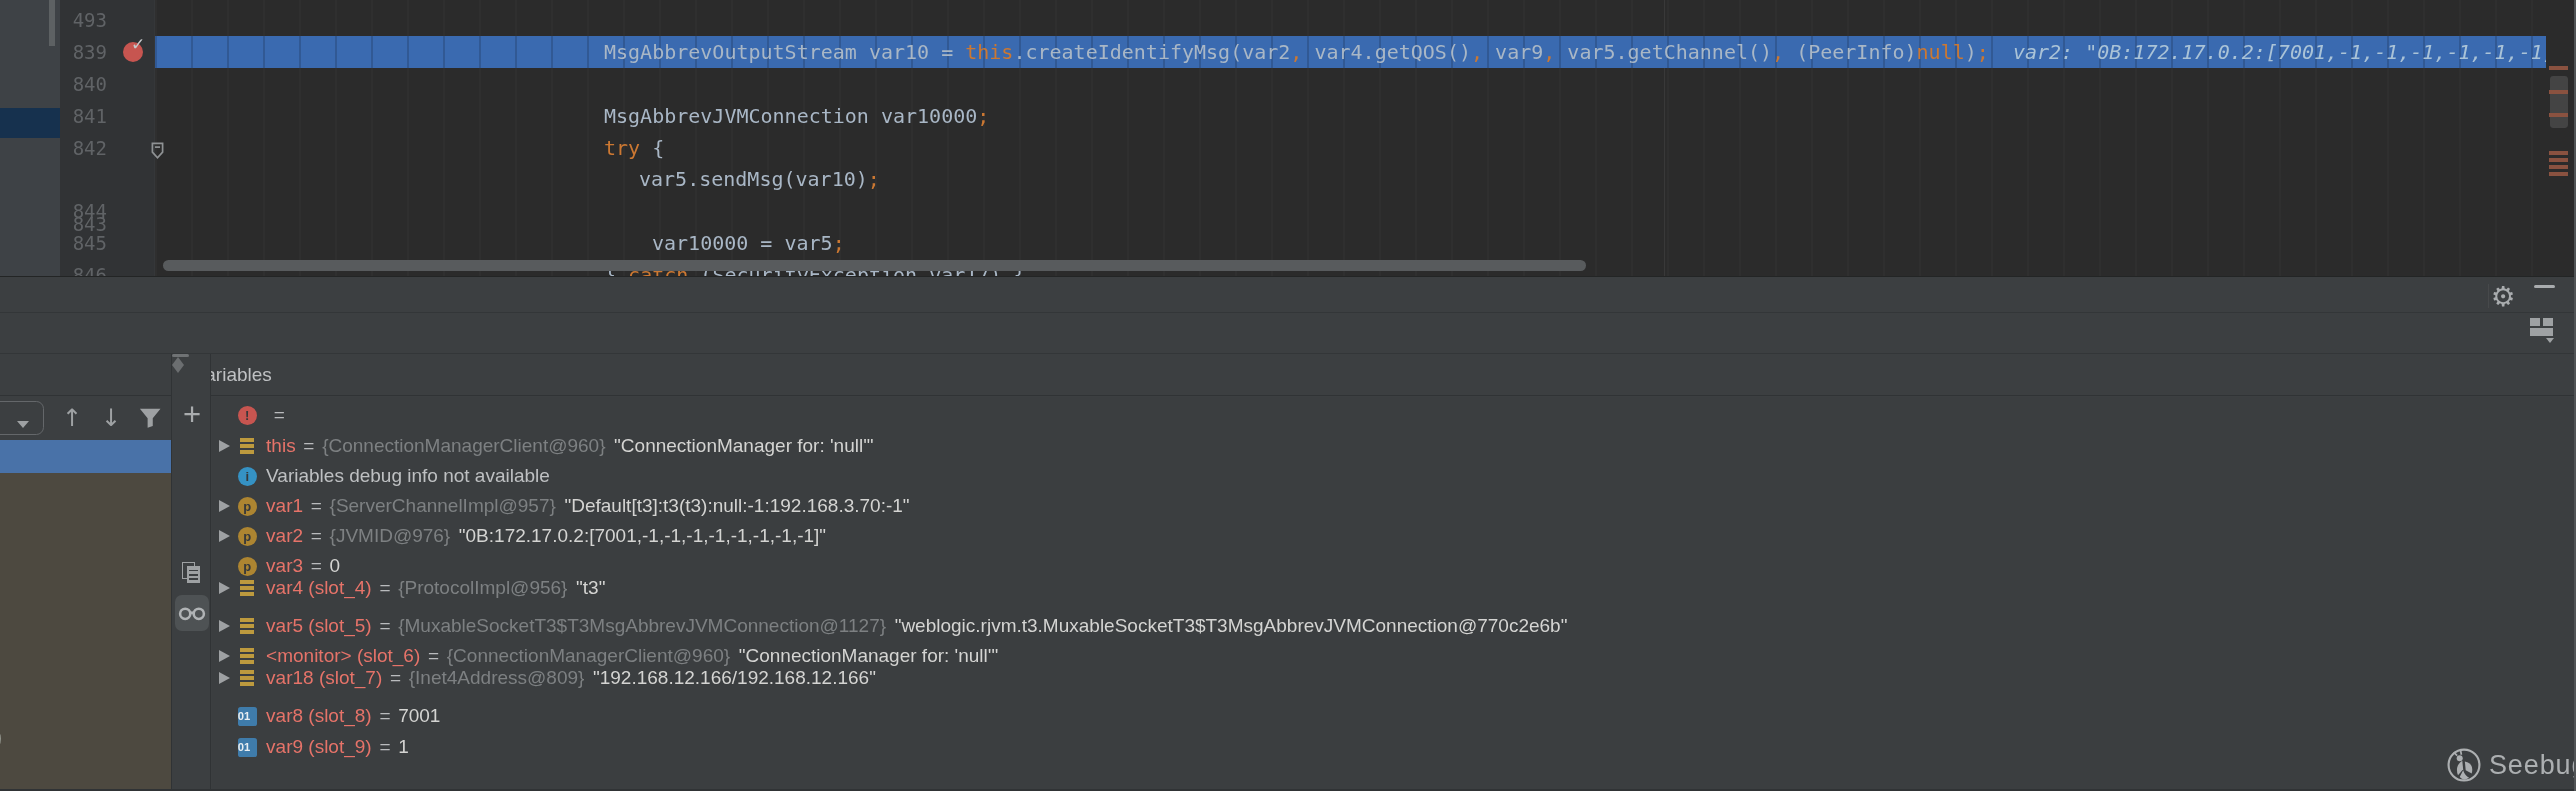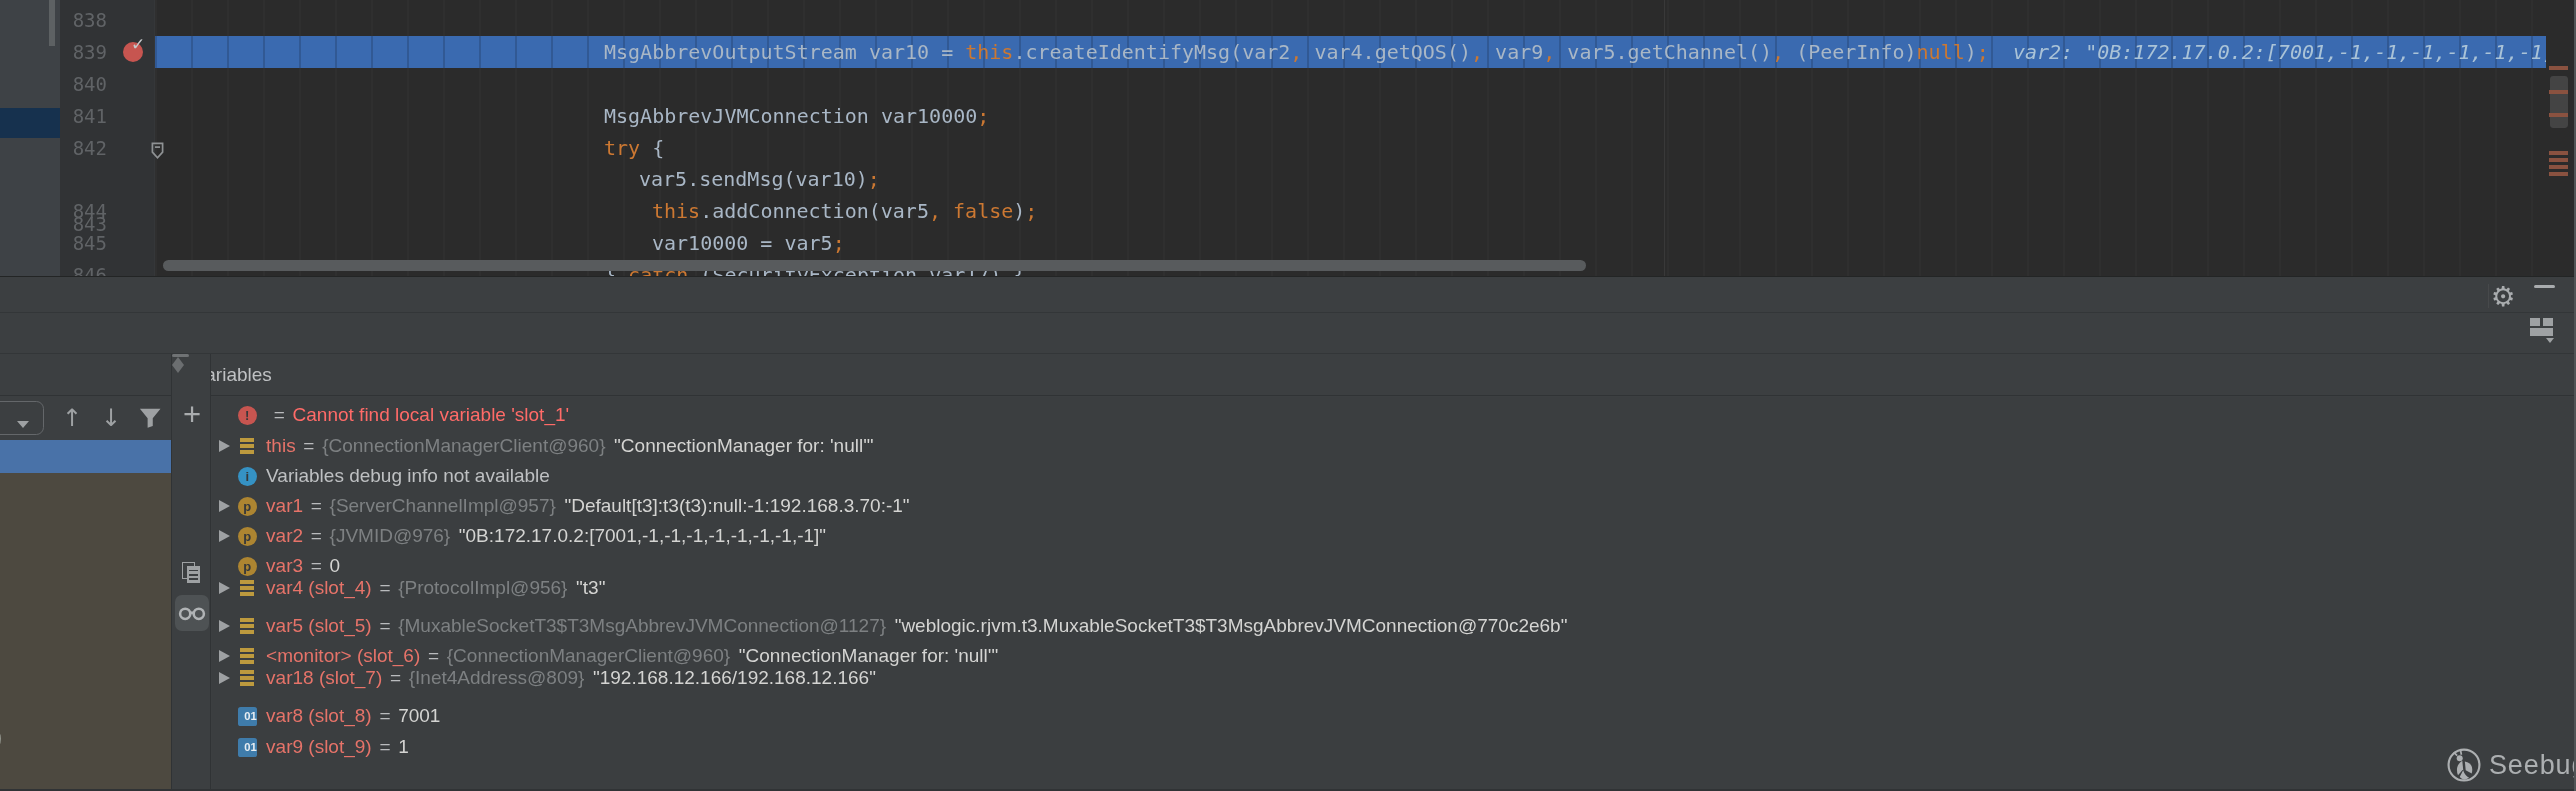--- a/index.html
+++ b/index.html
@@ -102,21 +102,21 @@
   .arr { width:24px; display:inline-flex; justify-content:center; align-items:center; flex:0 0 24px; }
   .arr.has::before { content:""; width:0; height:0; border-top:6.9px solid transparent;
       border-bottom:6.9px solid transparent; border-left:11.2px solid #9ea1a3; }
   .vicon { width:22.4px; flex:0 0 22.4px; display:inline-flex; justify-content:center; align-items:center; margin-right:7.7px; }
   .ic-circle { width:19px; height:19px; border-radius:50%; text-align:center; line-height:19px;
                font-size:13px; font-weight:bold; color:#35383a; }
   .ic-err { background:#c75550; }
   .ic-info { background:#3592c4; }
   .ic-param { background:#ad8531; }
   .ic-prim { width:19px; height:19px; border-radius:2.6px; background:#3f7cab; color:#e8eef2;
-             font-size:11.2px; font-weight:bold; text-align:right; line-height:19px; }
+             font-size:11.2px; font-weight:bold; text-align:left; line-height:19px; }
   .ic-bars { width:14.6px; height:15.5px; display:flex; flex-direction:column; justify-content:space-between; }
   .ic-bars i { display:block; height:3.4px; background:#bd9a3e; }
   .vname { color:#e67369; }
   .veq { color:#b9bbbd; margin:0 7.7px; }
   .vtype { color:#7d8082; margin-right:8.6px; }
   .vval { color:#d4d4d2; }
   .verr { color:#ff6b68; }
   .vinfo { color:#bec0c2; }
 
   
@@ -133,26 +133,25 @@
     <div class="mline"></div>
 
     <div class="hl-row">
         <div class="stripes"></div>
       </div>
 
     <div class="cl" style="top:36px;left:604px;"><span>MsgAbbrevOutputStream var10 = </span><span class="kw">this</span><span>.createIdentifyMsg(var2</span><span class="pu">, </span><span>var4.getQOS()</span><span class="pu">, </span><span>var9</span><span class="pu">, </span><span>var5.getChannel()</span><span class="pu">, </span><span>(PeerInfo)</span><span class="kw">null</span><span>)</span><span class="pu">;</span><span>  </span><span class="hint">var2: "0B:172.17.0.2:[7001,-1,-1,-1,-1,-1,-1,-1,-1,-</span></div>
     <div class="cl" style="top:100px;left:604px;"><span>MsgAbbrevJVMConnection var10000</span><span class="pu">;</span></div>
     <div class="cl" style="top:132px;left:604px;"><span class="kw">try</span><span> {</span></div>
     <div class="cl" style="top:163px;left:639px;"><span>var5.sendMsg(var10)</span><span class="pu">;</span></div>
-    <div class="cl" style="top:195px;left:652px;"><span class="kw">this</span><span>.addConnection(var5</span><span class="pu">, </span><span class="kw">false</span><span>)</span><span class="pu">;</span></div>
     <div class="cl" style="top:227px;left:652px;"><span>var10000 = var5</span><span class="pu">;</span></div>
     <div class="cl" style="top:259px;left:604px;"><span>} </span><span class="kw">catch</span><span> (SecurityException var17) {</span></div>
 
     <div class="gutter">
-      <div class="lnum" style="top:4.3px;">838</div>
+      <div class="lnum" style="top:4.3px;">493</div>
       <div class="lnum" style="top:36px;">839</div>
       <div class="lnum" style="top:68px;">840</div>
       <div class="lnum" style="top:100px;">841</div>
       <div class="lnum" style="top:132px;">842</div>
       <div class="lnum" style="top:160px;margin-top:48px;">843</div>
       <div class="lnum" style="top:195px;">844</div>
       <div class="lnum" style="top:227px;">845</div>
       <div class="lnum" style="top:259px;">846</div>
       <div class="bp"></div>
       <div class="bp-check">✓</div>
@@ -239,21 +238,21 @@
         <path d="M18 22 Q20 19 22 22" fill="none" stroke="#b0b3b5" stroke-width="3"></path>
       </svg>
     </div>
   </div>
 
   <div class="tree">
 
     <div class="trow" style="top:3.4px;">
       <span class="arr"></span>
       <span class="vicon"><span class="ic-circle ic-err">!</span></span>
-      <span class="veq">=</span><span class="verr">Cannot find local variable 'slot_1'</span>
+      <span class="veq">=</span>
     </div>
 
     <div class="trow" style="top:34px;">
       <span class="arr has"></span>
       <span class="vicon"><span class="ic-bars"><i></i><i></i><i></i></span></span>
       <span class="vname">this</span><span class="veq">=</span><span class="vtype">{ConnectionManagerClient@960}</span><span class="vval">"ConnectionManager for: 'null'"</span>
     </div>
 
     <div class="trow" style="top:64px;">
       <span class="arr"></span>

